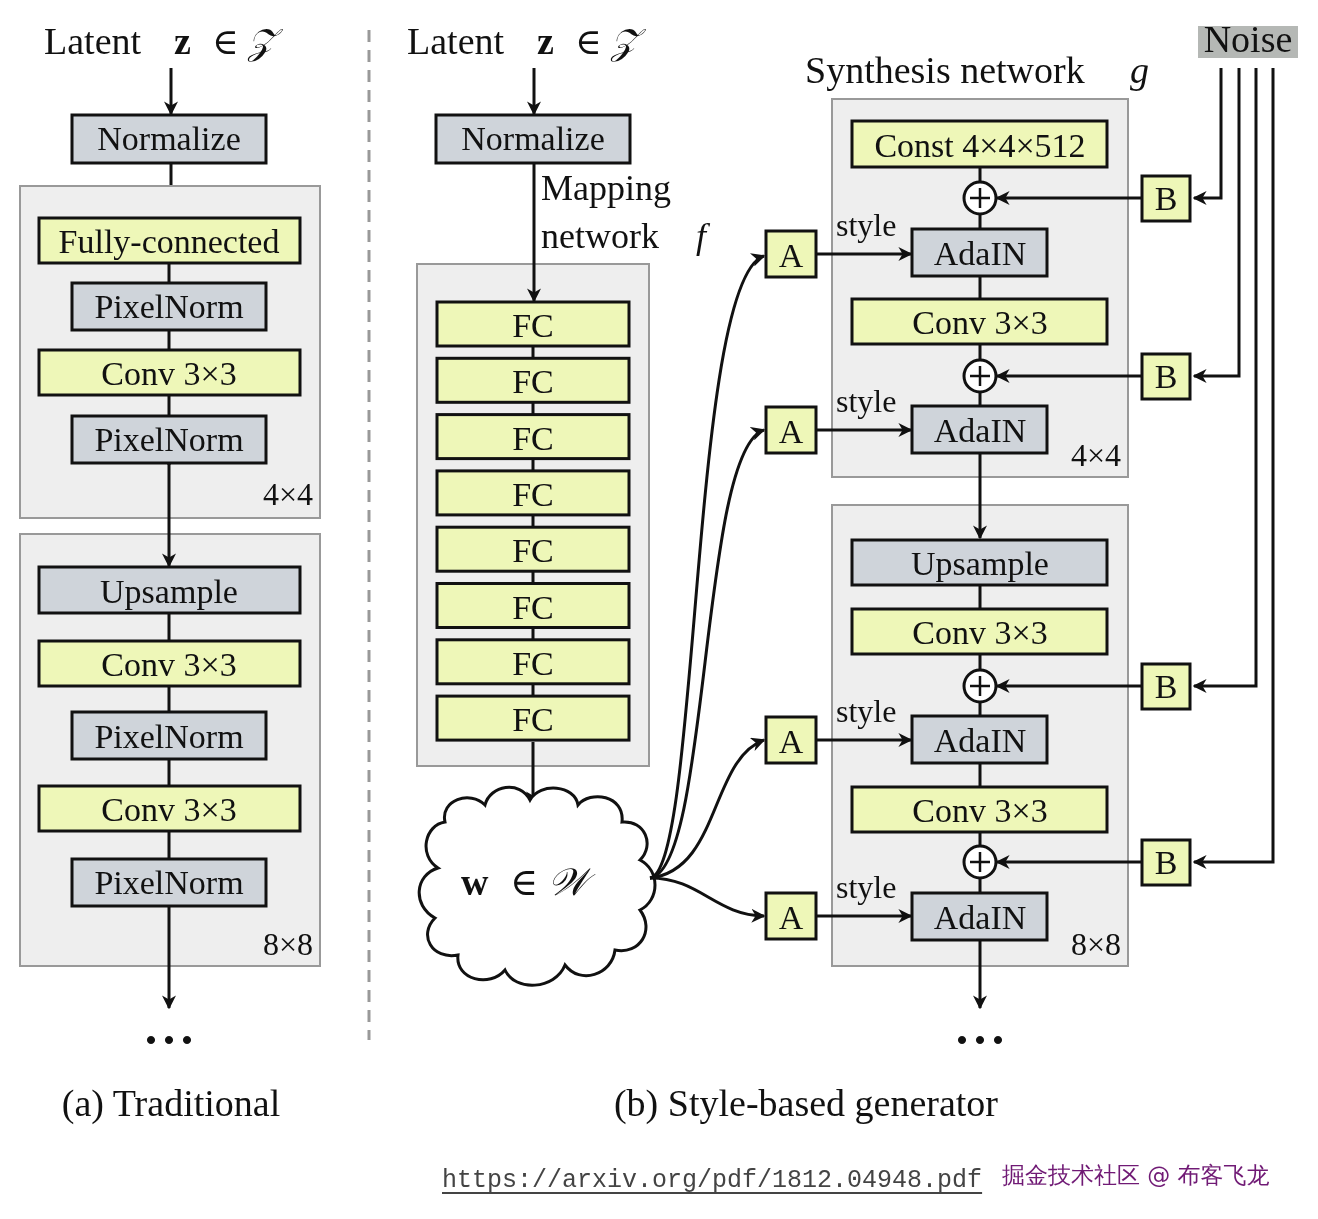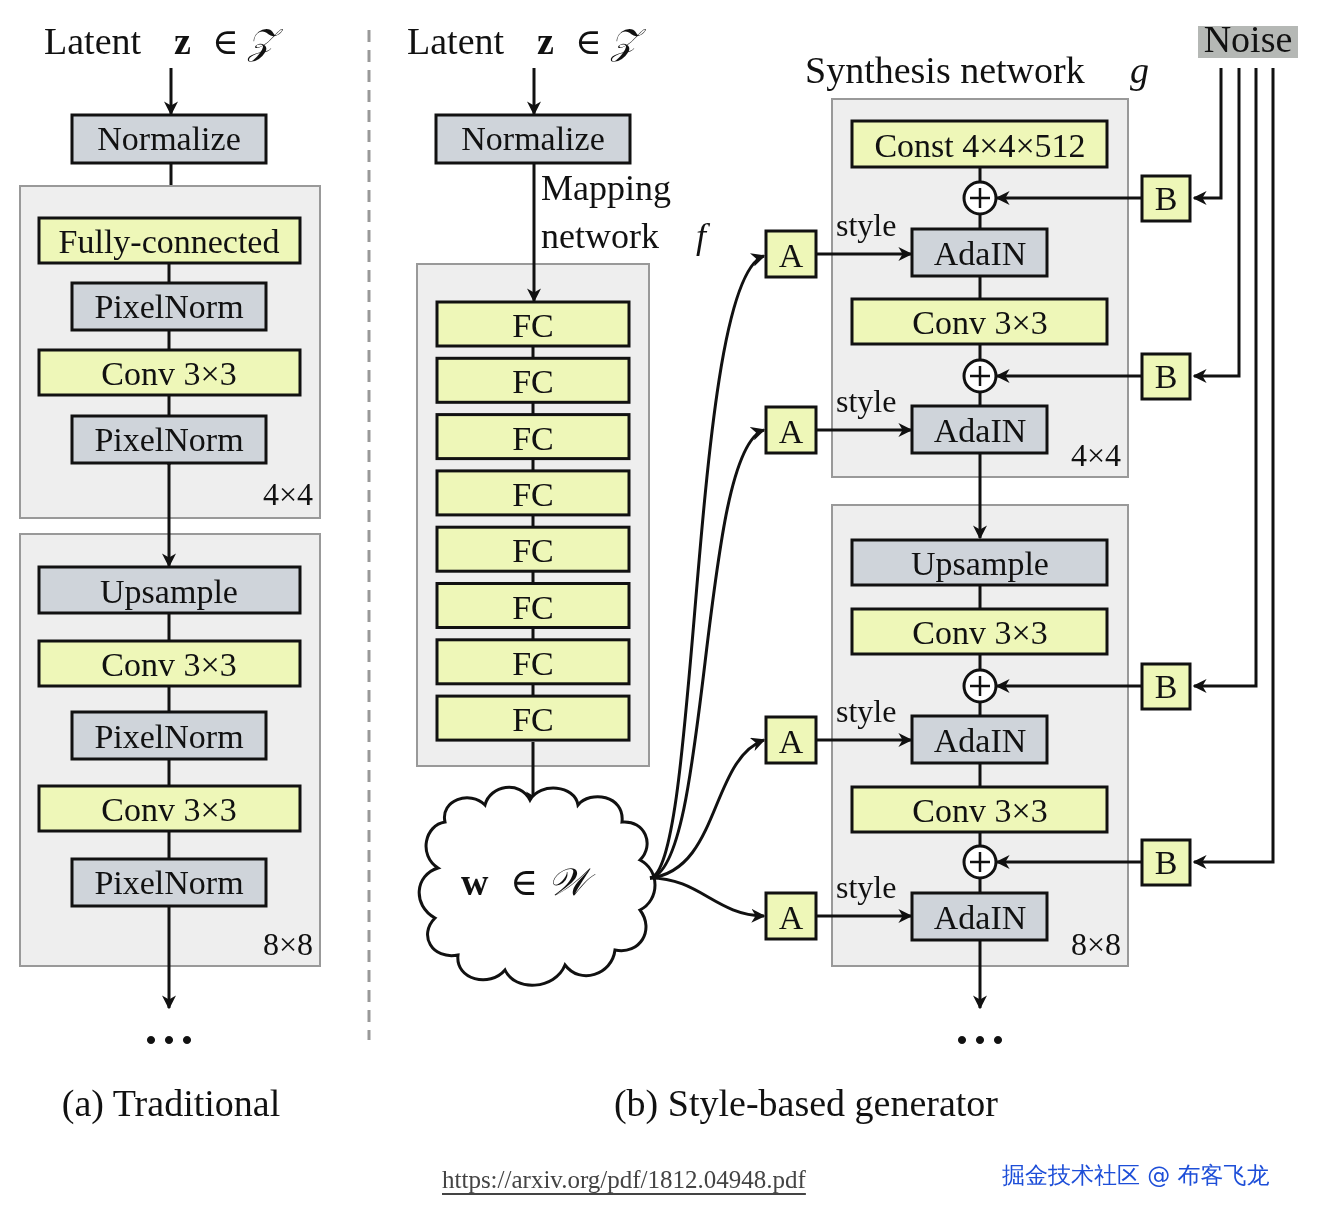--- a/index.html
+++ b/index.html
@@ -1,20 +1,20 @@
 <!DOCTYPE html>
 <html><head>
 <meta charset="utf-8">
 <style>
   html, body { margin:0; padding:0; background:#ffffff; }
   body { width:1318px; height:1219px; position:relative; overflow:hidden; font-family:"Liberation Serif", "DejaVu Serif", serif; color:#111; }
   svg#diagram { position:absolute; left:0; top:0; }
   svg text { font-family:"Liberation Serif", "DejaVu Serif", serif; fill:#111; }
-  .footer-link { position:absolute; left:442px; top:1166px; font-family:Liberation Serif, serif; font-size:25px; color:#444; text-decoration:underline; text-decoration-thickness:2px; text-underline-offset:5px; }
-  .watermark { position:absolute; left:1002px; top:1160px; font-family:"DejaVu Sans", "Liberation Sans", sans-serif; font-size:23px; color:#1d4ed8; }
+  .footer-link { position:absolute; left:442px; top:1166px; font-family:Liberation Mono, monospace; font-size:25px; color:#444; text-decoration:underline; text-decoration-thickness:2px; text-underline-offset:5px; }
+  .watermark { position:absolute; left:1002px; top:1160px; font-family:"DejaVu Sans", "Liberation Sans", sans-serif; font-size:23px; color:#701a75; }
 </style>
 </head>
 <body>
 
 <svg id="diagram" width="1318" height="1219" viewBox="0 0 1318 1219" xmlns="http://www.w3.org/2000/svg">
   <defs>
     <marker id="arr" viewBox="0 0 20 20" refX="18" refY="10" markerWidth="14" markerHeight="14" markerUnits="userSpaceOnUse" orient="auto">
       <path d="M0,0 L20,10 L0,20 L6,10 Z" fill="#111"></path>
     </marker>
   </defs>

